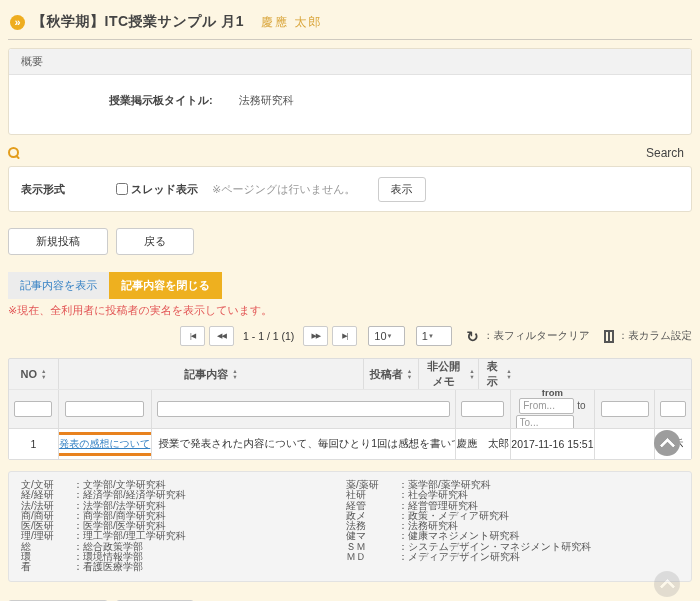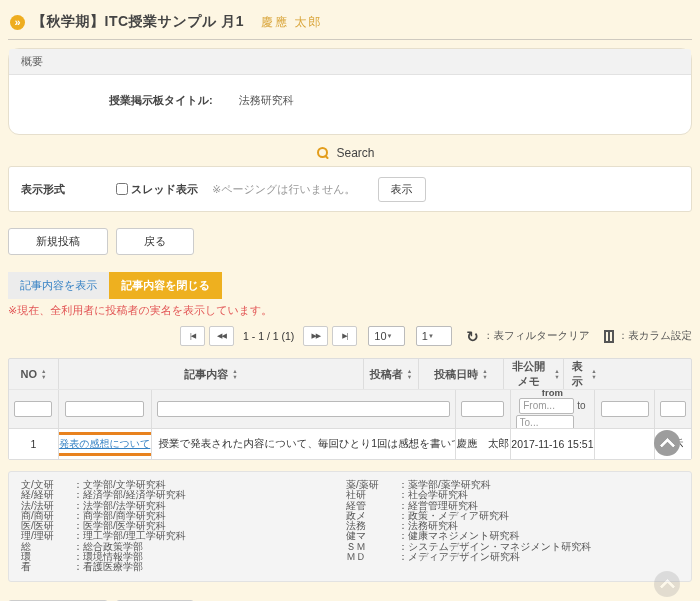--- a/index.html
+++ b/index.html
@@ -11,29 +11,29 @@
   .wrap{padding:8px;position:relative}
 
   
   .page-header{display:flex;align-items:center;gap:7px;padding:5px 0 8px 2px;border-bottom:1px solid #cfcac0}
   .arrow-circle{width:15px;height:15px;border-radius:50%;background:#eead1f;color:#fff;
     display:flex;align-items:center;justify-content:center;font-size:11px;font-weight:bold;line-height:1}
   .page-title{font-size:14px;font-weight:bold;color:#444;letter-spacing:.5px}
   .user-link{color:#d9a53a;font-size:12px;margin-left:10px;text-decoration:none;letter-spacing:2px}
 
   
-  .box{background:#fff;border:1px solid #e6dfcd;border-radius:11px;margin-top:8px}
+  .box{background:#fff;border:1px solid #e6dfcd;border-radius:3px;margin-top:8px}
   .box-tab{background:#f2f2f2;border-bottom:1px solid #e2e2e2;padding:5px 12px;color:#666;border-radius:3px 3px 0 0}
   .box-body{padding:18px 12px 26px}
   .board-title-row{display:flex;align-items:center}
   .board-label{font-weight:bold;color:#444;margin-left:88px}
   .board-value{margin-left:26px;color:#555}
 
   
-  .search-row{display:flex;justify-content:center;align-items:center;gap:6px;margin:10px 8px 0 0;height:16px}
+  .search-row{display:flex;justify-content:space-between;align-items:center;gap:6px;margin:10px 8px 0 0;height:16px}
   .mag{position:relative;width:13px;height:13px;display:inline-block}
   .mag .lens{width:7px;height:7px;border:2px solid #e39d1c;border-radius:50%;position:absolute;left:0;top:0}
   .mag .handle{position:absolute;width:5px;height:2px;background:#e39d1c;transform:rotate(45deg);left:7px;top:9px;border-radius:1px}
   .search-label{font-size:12px;color:#444;cursor:pointer}
 
   
   .format-box{background:#fff;border:1px solid #e6dfcd;border-radius:3px;margin-top:5px;
     display:flex;align-items:center;padding:11px 12px;height:22px}
   .fmt-label{font-weight:bold;color:#444;width:95px}
   .fmt-check{display:flex;align-items:center;gap:3px;font-weight:bold;color:#444}
@@ -196,27 +196,20 @@
             <span>▼</span>
           </span>
       </div>
       <div class="cell th c3">
         <span class="lbl">投稿者</span>
         <span class="sort">
             <span>▲</span>
             <span>▼</span>
           </span>
       </div>
-      <div class="cell th c4">
-        <span class="lbl">投稿日時</span>
-        <span class="sort">
-            <span>▲</span>
-            <span>▼</span>
-          </span>
-      </div>
       <div class="cell th c5">
         <span class="lbl">非公開メモ</span>
         <span class="sort">
             <span>▲</span>
             <span>▼</span>
           </span>
       </div>
       <div class="cell th c6">
         <span class="lbl">表示</span>
         <span class="sort">

